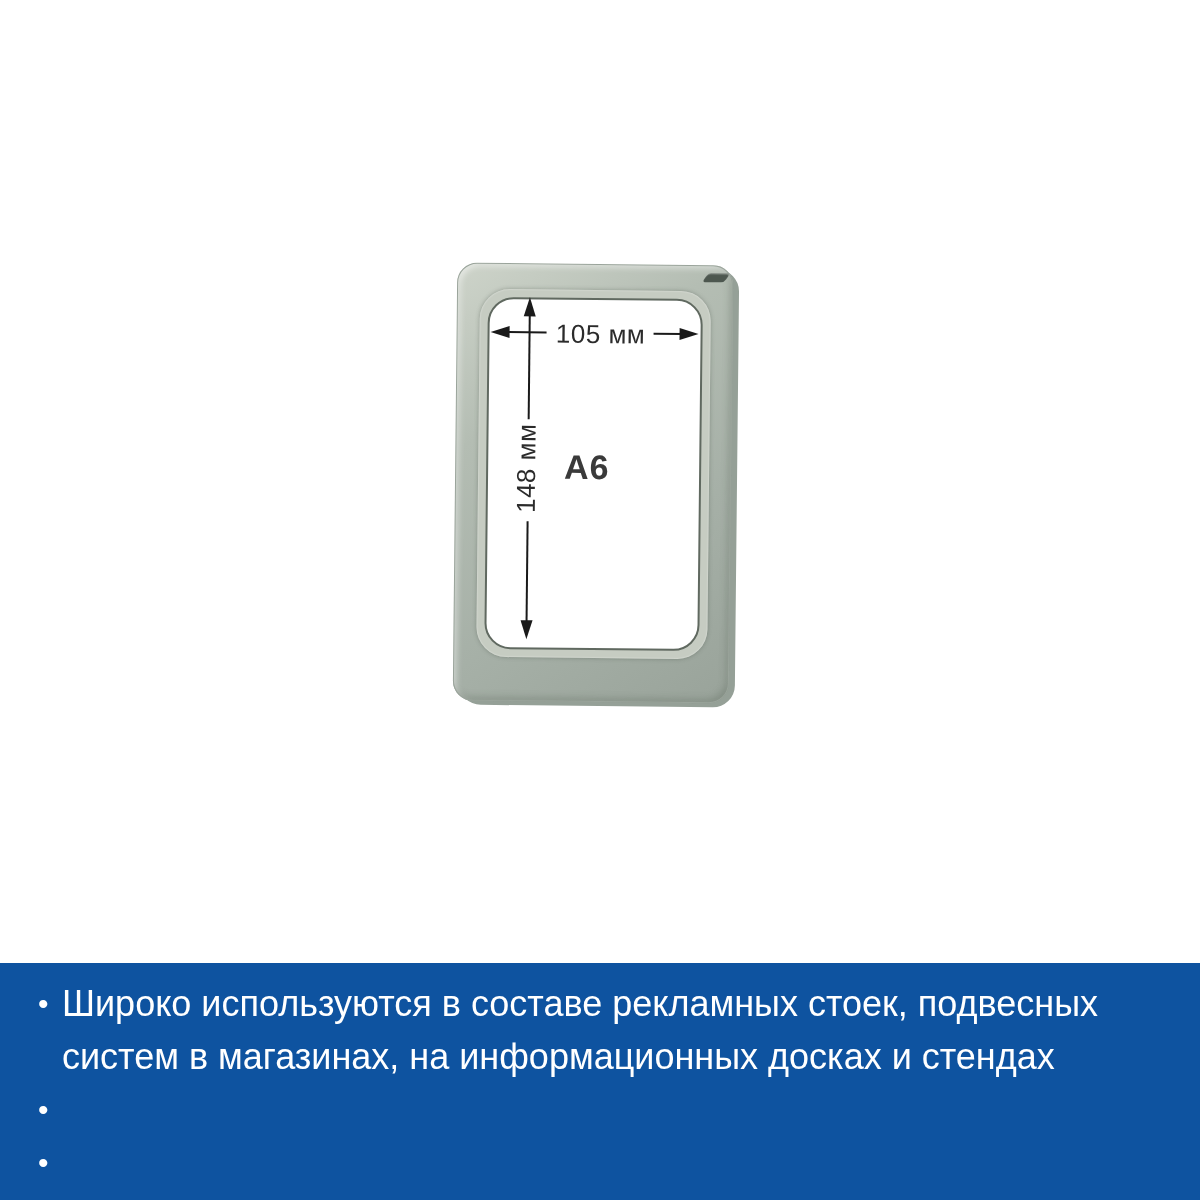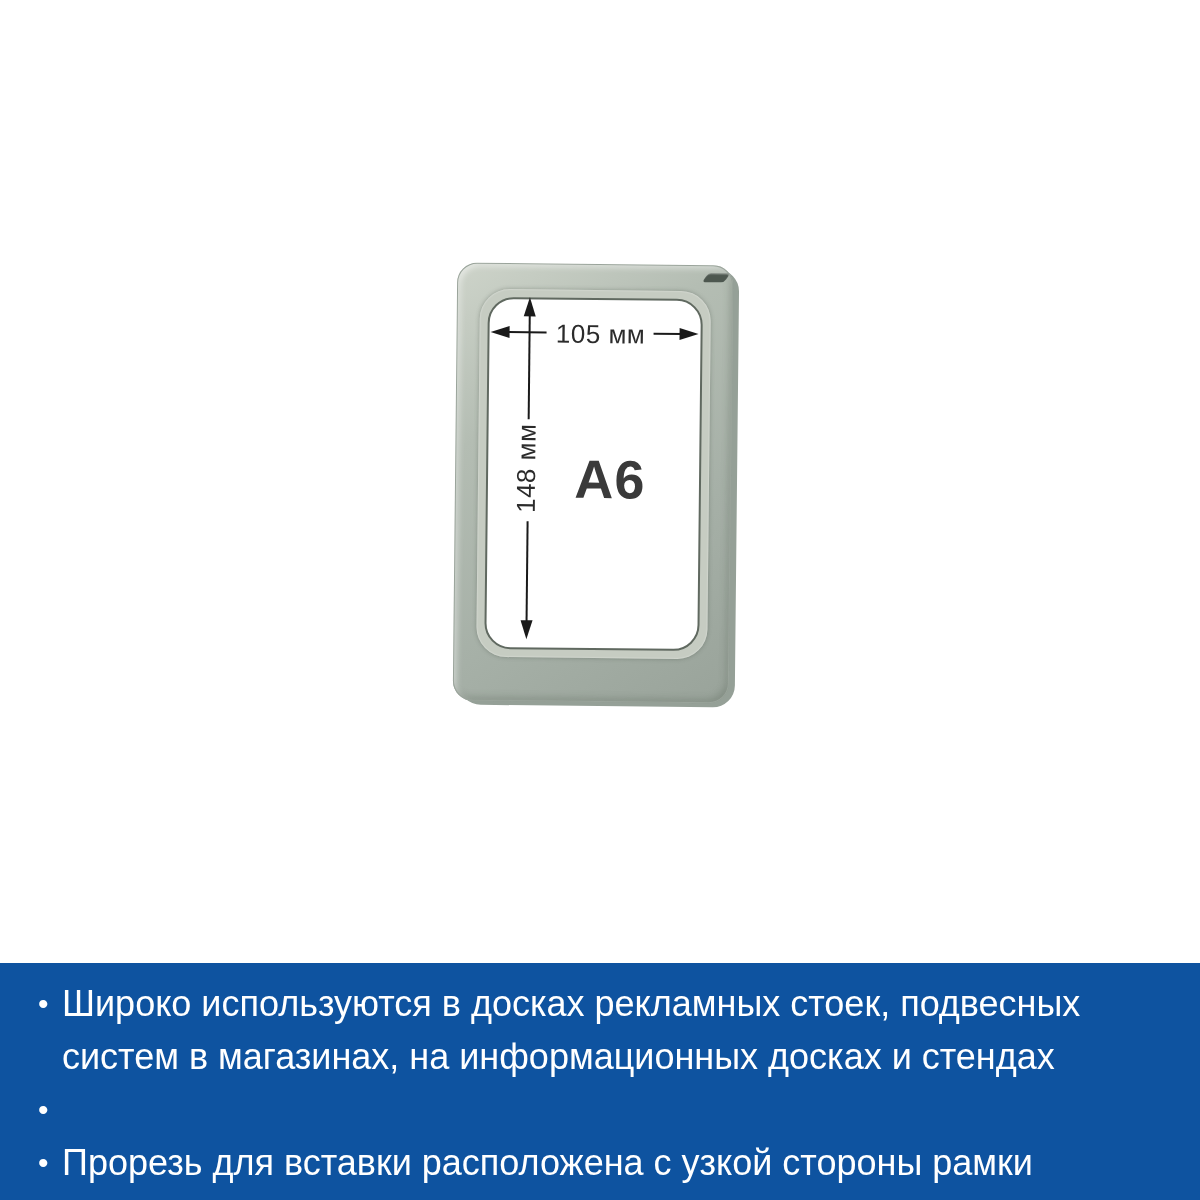--- a/index.html
+++ b/index.html
@@ -67,22 +67,22 @@
     white-space:nowrap;
   }
   .dim-label-h{left:86px;top:55px;width:116px;}
   .dim-label-v{
     left:21px;top:190px;width:100px;height:30px;line-height:30px;
     transform:rotate(-90deg);
     transform-origin:50% 50%;
   }
   .format-label{
     position:absolute;left:109px;top:184px;width:92px;
-    font-size:54px;font-weight:600;color:#3a3a3a;
-    text-align:center;letter-spacing:1px;
+    font-size:34px;font-weight:600;color:#3a3a3a;
+    text-align:left;letter-spacing:1px;
   }
   
   .footer{
     position:absolute;left:0;top:963px;width:1200px;height:237px;
     background:#0e53a0;
     box-sizing:border-box;
     padding:14px 20px 0 38px;
     color:#ffffff;
   }
   .frow{
@@ -123,26 +123,25 @@
     <div class="dim-line" style="left:197px;top:68px;width:29px;height:2px;"></div>
     <div class="ah ah-right" style="left:223px;top:63px;"></div>
 
     <div class="format-label">А6</div>
   </div>
 </div>
 
 <div class="footer">
   <div class="frow">
     <span class="bullet">•</span>
-      <span class="ftext">Широко используются в досках рекламных стоек, подвесных</span>
+      <span class="ftext">Широко используются в составе рекламных стоек, подвесных</span>
   </div>
   <div class="frow">
     <span class="bullet"></span>
       <span class="ftext">систем в магазинах, на информационных досках и стендах</span>
   </div>
   <div class="frow">
     <span class="bullet">•</span>
   </div>
   <div class="frow">
     <span class="bullet">•</span>
-      <span class="ftext">Прорезь для вставки расположена с узкой стороны рамки</span>
   </div>
 </div>
 
 </body></html>

